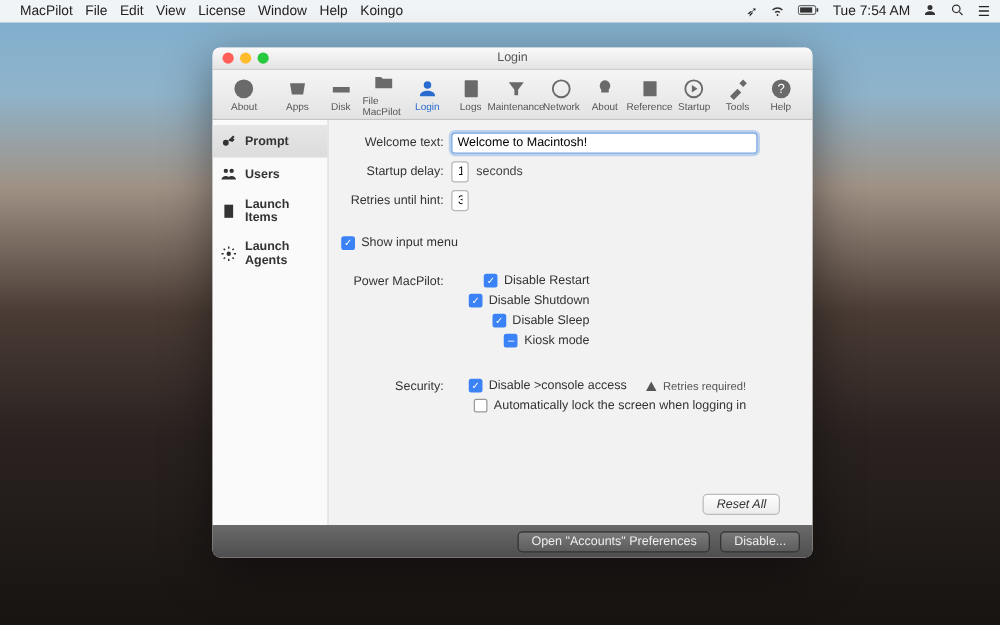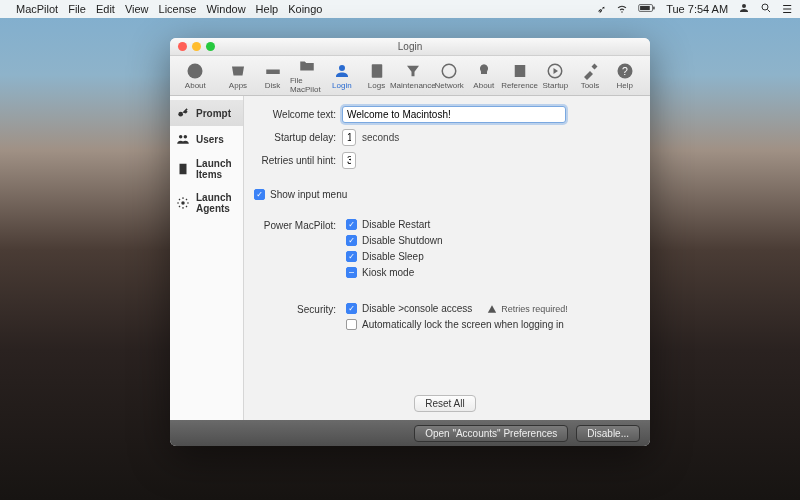--- a/index.html
+++ b/index.html
@@ -38,48 +38,48 @@
   font-size:8px; color:#555; cursor:default; }
 .tbtn.sel { color:#2a6bd0; }
 .tbtn .ticon { width:18px; height:18px; margin-bottom:1px; display:flex;
   align-items:center; justify-content:center; }
 .tbtn svg { width:18px; height:18px; fill:#6a6a6a; }
 .tbtn.sel svg { fill:#2a6bd0; }
 .tspacer { flex:1; }
 
 
 .body { flex:1; display:flex; }
-.sidebar { width:74px; background:#fafafa; border-right:1px solid #d6d6d6;
+.sidebar { width:93px; background:#fafafa; border-right:1px solid #d6d6d6;
   padding-top:4px; }
 .sitem { display:flex; align-items:center; gap:6px; padding:6px 6px; font-size:10px;
   font-weight:600; color:#333; cursor:default; }
 .sitem.sel { background:linear-gradient(#e6e6e6,#dcdcdc); }
 .sitem .sicon { width:14px; height:14px; display:flex; align-items:center; justify-content:center;}
 .sitem svg { width:14px; height:14px; fill:#333; }
 
 .content { flex:1; padding:10px 14px 2px 10px; overflow:auto; position:relative; background:#f2f2f2;}
 .row { display:flex; align-items:center; margin-bottom:6px; }
 .lab { width:88px; text-align:right; font-size:10px; color:#333; padding-right:6px; }
 input[type=text] { font-size:10px; padding:2px 4px; border:1px solid #b6b6b6;
   border-radius:3px; background:#fff; }
-input.wide { width:224px; border-color:#7aa8e0; box-shadow:0 0 0 2px rgba(86,149,225,0.35); }
+input.wide { width:245px; border-color:#7aa8e0; box-shadow:0 0 0 2px rgba(86,149,225,0.35); }
 input.sm { width:14px; }
 .unit { font-size:10px; color:#444; margin-left:6px; }
 .chk { display:flex; align-items:center; gap:5px; font-size:10px; color:#333; margin-bottom:5px; }
 .chkbox { width:11px; height:11px; border:1px solid #999; border-radius:2px;
   background:#fff; display:flex; align-items:center; justify-content:center; font-size:9px; color:#fff; }
 .chkbox.on { background:#3b82f6; border-color:#3b82f6; }
 .chkbox.on::after { content:"✓"; font-size:8px; line-height:1; }
 .chkbox.dash { background:#3b82f6; border-color:#3b82f6; }
 .chkbox.dash::after { content:"–"; font-size:9px; color:#fff; line-height:0.6; }
 .divider { height:14px; }
-.group .chk { margin-left:4px; }
+.group .chk { margin-left:14px;justify-content:flex-end; }
 .warn { display:inline-flex; align-items:center; gap:4px; font-size:9px; color:#555; margin-left:10px; }
 .warn svg { width:10px; height:10px; fill:#555; }
-.btm-area { display:flex; justify-content:center; padding:6px 12px; }
+.btm-area { display:flex; justify-content:flex-end; padding:6px 12px;font-style:italic; }
 .btn { font-size:10px; padding:2px 10px; border:1px solid #bcbcbc; border-radius:4px;
   background:linear-gradient(#fdfdfd,#ececec); cursor:default; }
 
 
 .footer { height:26px; background:linear-gradient(#6a6a6a,#4e4e4e);
   display:flex; align-items:center; justify-content:flex-end; gap:8px; padding:0 10px; }
 .fbtn { font-size:10px; color:#eee; padding:2px 10px; border:1px solid #333;
   border-radius:4px; background:linear-gradient(#7a7a7a,#5c5c5c); cursor:default; }
 </style>
 </head>

